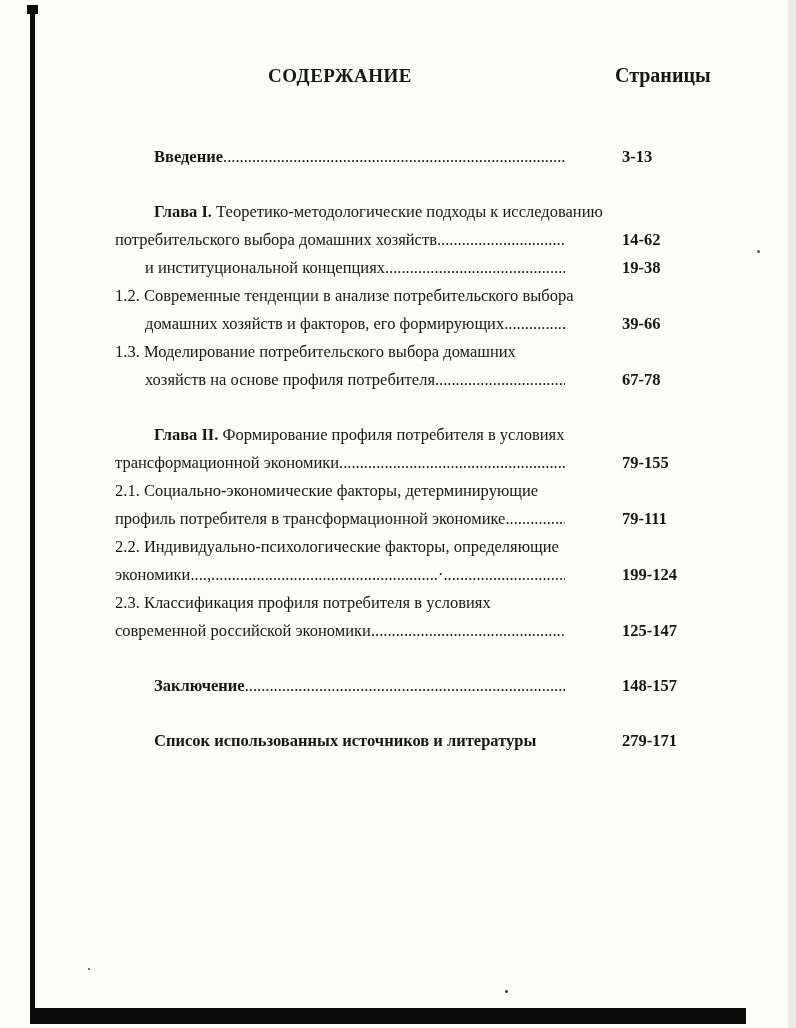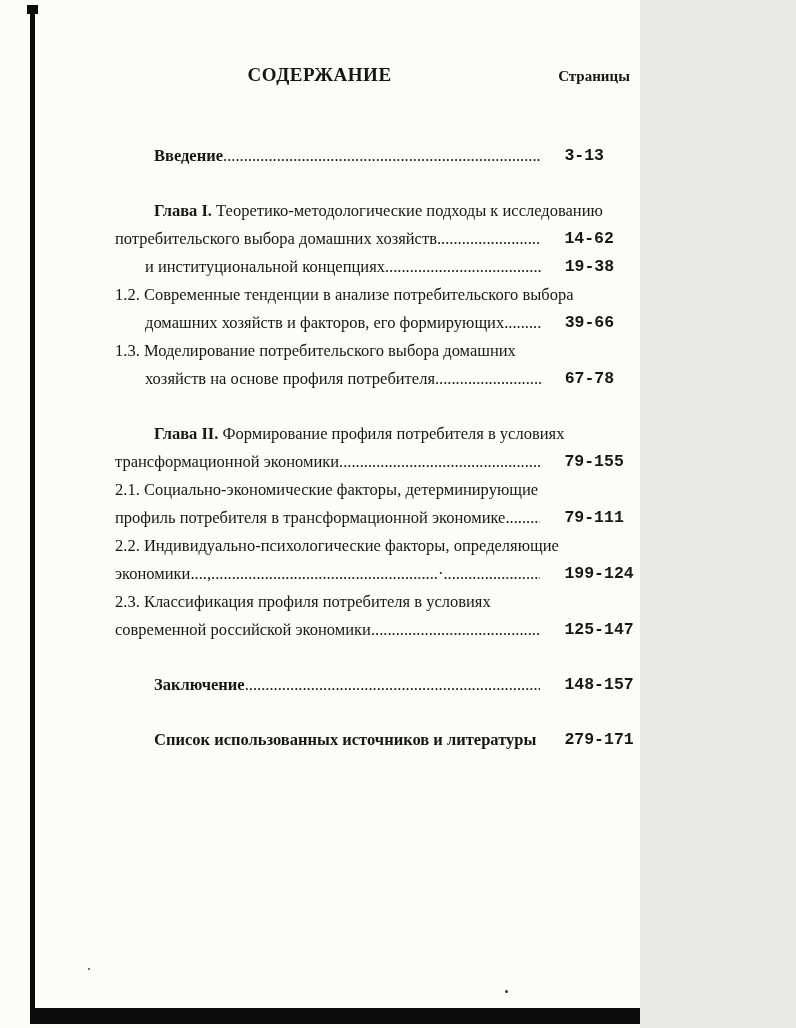--- a/index.html
+++ b/index.html
@@ -1,45 +1,45 @@
 <!DOCTYPE html>
 <html><head>
 <meta charset="utf-8">
 <style>
   html,body{margin:0;padding:0;background:#e9e9e7;}
   .sheet{
     position:relative;
-    width:640px;height:1028px;
+    width:788px;height:1028px;
     background:#fcfcfb;
     font-family:"Liberation Serif", serif;
     color:#161616;
     overflow:hidden;
   }
   
   .edge-left{position:absolute;left:30px;top:6px;width:5px;height:1006px;background:#0b0b0b;}
   .edge-bottom{position:absolute;left:30px;bottom:4px;width:716px;height:16px;background:#0b0b0b;}
   .corner-nub{position:absolute;left:27px;top:5px;width:11px;height:9px;background:#0b0b0b;}
   .speck-a{position:absolute;left:505px;top:990px;width:3px;height:3px;background:#333;border-radius:50%;}
   .speck-b{position:absolute;left:88px;top:968px;width:2px;height:2px;background:#444;border-radius:50%;}
   .speck-c{position:absolute;left:757px;top:250px;width:3px;height:3px;background:#555;border-radius:50%;}
 
   .header{display:flex;align-items:baseline;padding-top:64px;}
   .title-col{width:450px;margin-left:115px;text-align:center;font-weight:bold;font-size:19px;letter-spacing:0.5px;}
-  .pages-col{margin-left:34px;width:90px;font-weight:bold;font-size:15px;}
+  .pages-col{margin-left:50px;width:90px;font-weight:bold;font-size:20px;}
 
   .toc{margin-top:56px;font-size:16.5px;}
   .entry{margin-left:115px;}
   .entry.spaced{margin-top:27px;}
   .line{display:flex;line-height:28px;}
   .line-text{white-space:nowrap;}
   .line-text.fill{width:450px;overflow:hidden;}
   .line-text.indent{padding-left:30px;}
   .line-text.fill.indent{width:420px;}
   .b{font-weight:bold;margin-left:39px;}
-  .page{width:80px;margin-left:24px;font-weight:bold;white-space:nowrap;font-family:Liberation Mono, monospace;}
+  .page{width:80px;margin-left:57px;font-weight:bold;white-space:nowrap;}
 </style>
 </head>
 <body>
 
 <div class="sheet">
 
   <div class="edge-left"></div>
   <div class="edge-bottom"></div>
   <div class="corner-nub"></div>
   <div class="speck-a"></div>

